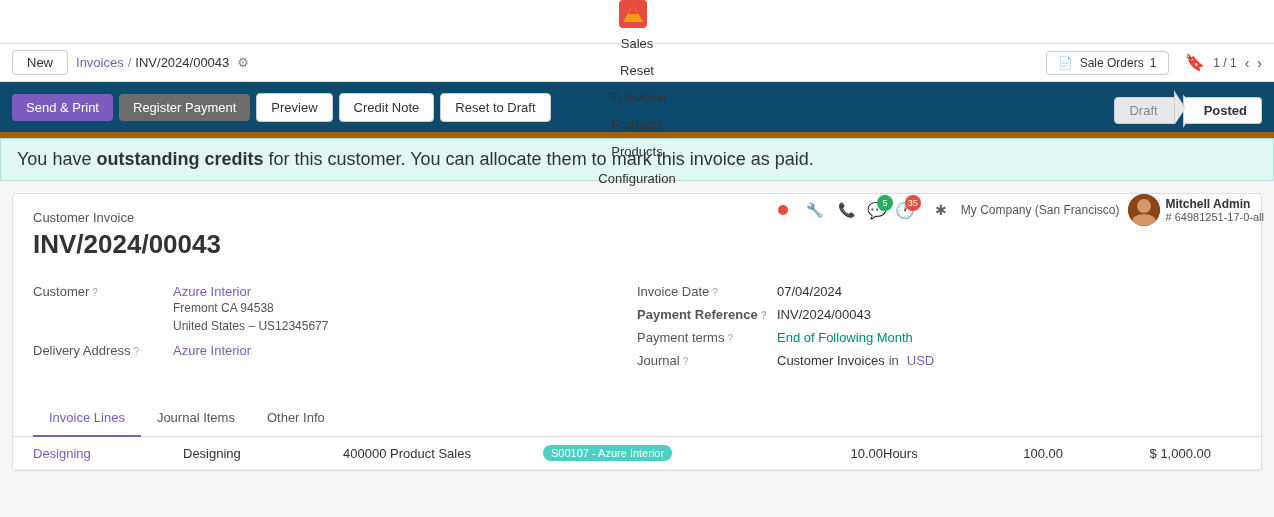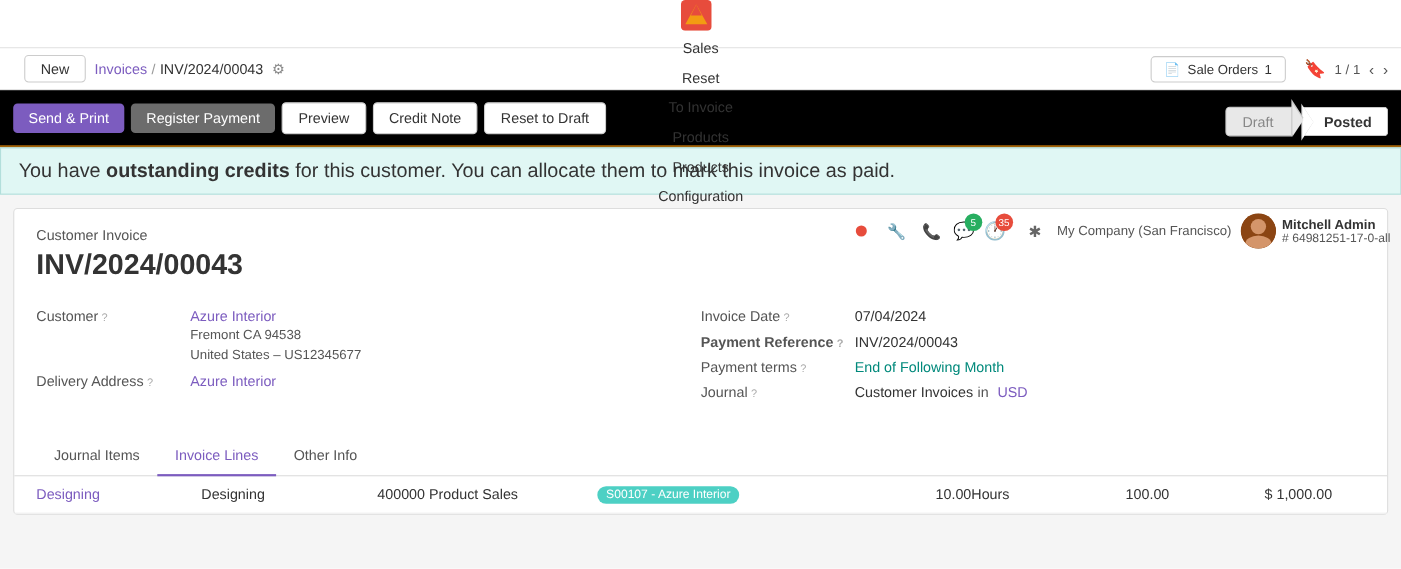--- a/index.html
+++ b/index.html
@@ -23,40 +23,40 @@
     .user-details { font-size: 11px; color: #555; }
     .user-details .name { font-weight: bold; color: #333; font-size: 12px; }
 
     
     .breadcrumb-bar {
       display: flex; align-items: center; background: #fff; padding: 6px 12px;
       border-bottom: 1px solid #e0e0e0; gap: 8px;
     }
     .new-btn {
       border: 1px solid #ccc; background: #fff; padding: 4px 14px; border-radius: 4px;
-      font-size: 13px; cursor: pointer; color: #333; margin-left: 10px;
+      font-size: 13px; cursor: pointer; color: #333;
     }
     .breadcrumb-links { display: flex; align-items: center; gap: 4px; font-size: 13px; }
     .breadcrumb-link { color: #7c5cbf; cursor: pointer; }
     .breadcrumb-sep { color: #999; }
     .breadcrumb-current { color: #333; }
     .gear-icon { font-size: 13px; color: #888; cursor: pointer; margin-left: 4px; }
     .sale-orders-btn {
       margin-left: auto; display: flex; align-items: center; gap: 6px;
       border: 1px solid #ccc; background: #fff; padding: 4px 12px; border-radius: 4px;
       font-size: 12px; cursor: pointer; color: #333;
     }
     .nav-arrow { cursor: pointer; color: #555; font-size: 14px; }
     .page-indicator { font-size: 12px; color: #555; }
     .bookmark-icon { color: #555; font-size: 16px; cursor: pointer; margin-left: 8px; }
 
     
     .action-bar {
-      display: flex; align-items: center; background: #000000; padding: 8px 12px;
-      border-bottom: 2px solid #a16207; gap: 6px;
+      display: flex; align-items: center; background: #0c4a6e; padding: 8px 12px;
+      border-bottom: 6px solid #a16207; gap: 6px;
     }
     .action-btn {
       padding: 6px 14px; border-radius: 4px; font-size: 13px; cursor: pointer; border: none;
     }
     .action-btn.primary { background: #7c5cbf; color: #fff; }
     .action-btn.secondary { background: #6c6c6c; color: #fff; }
     .action-btn.outline { background: #fff; color: #333; border: 1px solid #ccc; }
 
     
     .alert-banner {
@@ -266,22 +266,22 @@
         <div style="display:flex; align-items:center; gap:4px;">
           <div class="field-value">Customer Invoices</div>
           <span class="in-text">in</span>
           <div class="field-value usd-link">USD</div>
         </div>
       </div>
     </div>
   </div>
 
   <div class="tabs">
+    <div class="tab active">Invoice Lines</div>
     <div class="tab">Journal Items</div>
-    <div class="tab active">Invoice Lines</div>
     <div class="tab">Other Info</div>
   </div>
 
   <div class="table-container">
     <div class="table-row">
       <div class="table-cell link">Designing</div>
       <div class="table-cell">Designing</div>
       <div class="table-cell">400000 Product Sales</div>
       <div class="table-cell">
         <span class="analytic-tag">S00107 - Azure Interior</span>

